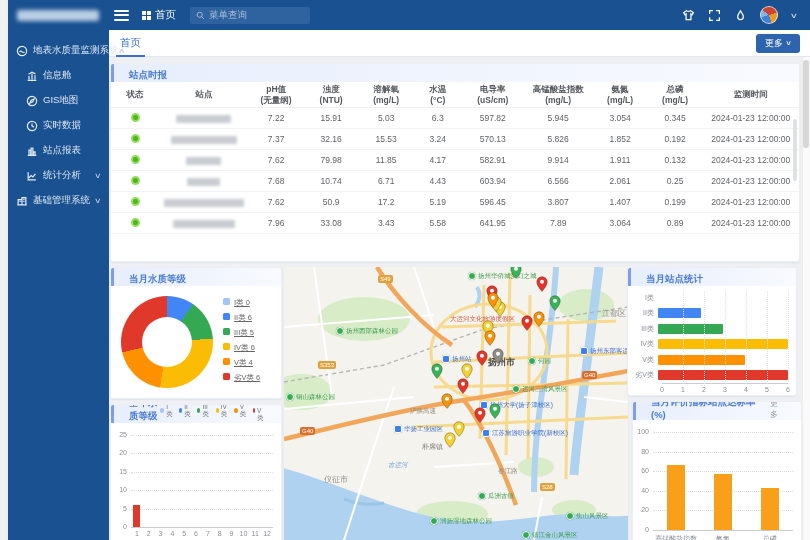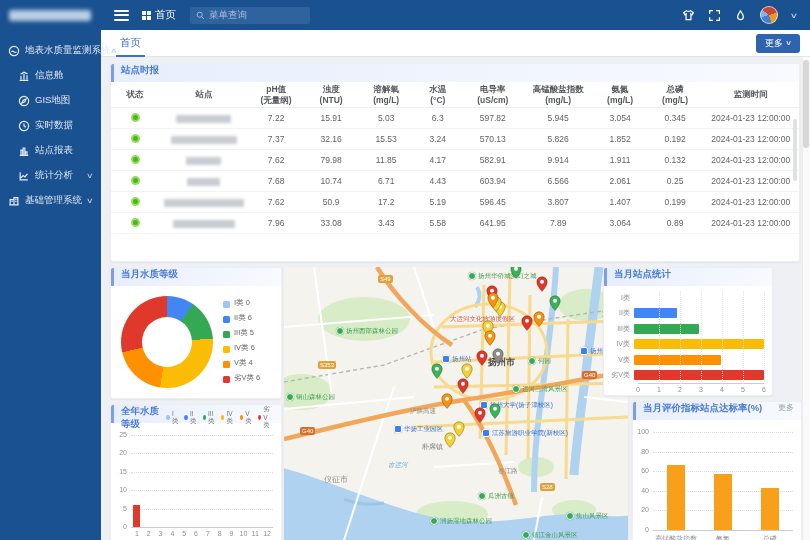--- a/index.html
+++ b/index.html
@@ -1,19 +1,19 @@
 <!DOCTYPE html>
 <html><head>
 <meta charset="utf-8">
 <style>
   html,body{margin:0;padding:0;width:810px;height:540px;overflow:hidden;
     font-family:"Liberation Sans","DejaVu Sans",sans-serif;background:#eef0f4;}
   *{box-sizing:border-box;}
   
-  .sidebar{position:absolute;left:0;top:0;width:101px;height:540px;background:#1a5191;color:#dfe8f4;z-index:5;}
+  .sidebar{position:absolute;left:8px;top:0;width:101px;height:540px;background:#1a5191;color:#dfe8f4;z-index:5;}
   .logo-bar{height:30px;display:flex;align-items:center;padding:0 9px;background:#1a5191;}
   .blur-block{background:rgba(215,228,243,.85);border-radius:2px;filter:blur(2px);}
   .logo-bar .blur-block{width:82px;height:11px;}
   .menu{padding-top:8px;}
   .menu-item{display:flex;align-items:center;height:25px;padding:0 8px;font-size:9.5px;cursor:pointer;white-space:nowrap;}
   .menu-item .mi{width:12px;height:12px;margin-right:5px;flex:0 0 12px;}
   .menu-item.child{padding-left:18px;}
   .menu-item .chev{margin-left:auto;font-size:8px;color:#b9c9de;transform:scale(1.3,.9);}
   .menu-item svg{stroke:#e6edf7;fill:none;stroke-width:1.4;width:12px;height:12px;}
   
@@ -29,34 +29,34 @@
   .avatar{width:18px;height:18px;border-radius:50%;border:1px solid rgba(255,255,255,.7);
     background:conic-gradient(#c43 0 20%,#e92 20% 45%,#3b82d8 45% 70%,#7fb5e8 70% 85%,#c43 85%);filter:blur(.7px);cursor:pointer;}
   .caret{font-size:8px;color:#cdd9ea;transform:scale(1.4,.9);cursor:pointer;}
   
   .tabbar{position:absolute;left:101px;top:30px;right:0;height:27px;background:#fff;border-bottom:1px solid #e3e6ec;display:flex;align-items:center;}
   .tab{margin-left:15px;font-size:10.5px;color:#3a6fd8;padding:6px 4px 5px;border-bottom:2px solid #3a6fd8;cursor:pointer;}
   .more-btn{margin-left:auto;margin-right:10px;background:#2e63ad;color:#fff;font-size:9px;padding:3px 9px;border-radius:3px;display:flex;align-items:center;gap:3px;cursor:pointer;}
   
   .content{position:absolute;left:101px;top:57px;right:0;bottom:0;background:#eef0f4;}
   .panel{position:absolute;background:#fff;border-radius:3px;border:1px solid #eceef3;box-shadow:0 1px 2px rgba(20,40,80,.06);overflow:hidden;}
-  .phead{height:18px;background:linear-gradient(90deg,#e7eefc,#f8faff);border-left:3px solid #7d9ced;color:#4a7bd4;font-size:9.5px;font-weight:bold;display:flex;align-items:flex-start;padding:0 7px;}
+  .phead{height:18px;background:linear-gradient(90deg,#e7eefc,#f8faff);border-left:3px solid #7d9ced;color:#4a7bd4;font-size:9.5px;font-weight:bold;display:flex;align-items:flex-end;padding:0 15px;}
   .phead .more-sm{margin-left:auto;font-weight:normal;font-size:8px;color:#9aa0aa;cursor:pointer;}
   
   table.station{width:100%;border-collapse:collapse;table-layout:fixed;font-size:8.5px;color:#606266;}
   table.station th{font-weight:bold;color:#55585e;padding:2px 1px;line-height:1.25;border-bottom:1px solid #eef0f4;}
   table.station td{text-align:center;height:21px;border-bottom:1px solid #f1f3f6;}
   .dot{display:inline-block;width:9px;height:9px;border-radius:50%;background:#4cb715;border:2px solid #93dd62;}
   .tbl-scroll{position:absolute;right:2px;top:55px;width:4px;height:62px;background:#dfe1e6;border-radius:2px;}
   .st-blur{display:inline-block;height:8px;background:#c9ccd2;border-radius:1px;filter:blur(1.6px);vertical-align:middle;}
   
   .donut-wrap{position:absolute;left:10px;top:28px;width:92px;height:92px;border-radius:50%;}
   .donut-hole{position:absolute;left:21px;top:21px;width:50px;height:50px;border-radius:50%;background:#fff;}
   .dleg{position:absolute;left:112px;top:30px;font-size:7.5px;color:#666;}
-  .dleg .li{display:flex;align-items:flex-end;margin-bottom:5px;gap:4px;cursor:pointer;}
+  .dleg .li{display:flex;align-items:flex-start;margin-bottom:5px;gap:4px;cursor:pointer;text-decoration:underline;}
   .dleg .sw{width:7px;height:7px;border-radius:1.5px;}
   
   .gridline{position:absolute;left:0;right:0;border-top:1px dotted #d9dce1;}
   .axis-lab{position:absolute;font-size:7px;color:#8a8e96;}
   .chart-area{position:absolute;}
   
   .hb-row{position:absolute;left:0;right:0;display:flex;align-items:center;}
   .hb-lab{width:26px;text-align:right;font-size:7px;color:#8a8e96;padding-right:4px;flex:0 0 26px;}
   .hb-track{flex:1;height:10px;position:relative;}
   .hb-bar{position:absolute;left:0;top:0;height:10px;border-radius:1px;}
@@ -585,21 +585,21 @@
             <path d="M6 .8 C3 .8 .8 3 .8 6 c0 4 5.2 9.4 5.2 9.4 S11.2 10 11.2 6 C11.2 3 9 .8 6 .8 Z" fill="#35b558" stroke="rgba(60,40,10,.45)" stroke-width=".8"></path>
             <circle cx="6" cy="5.8" r="2" fill="#fff"></circle>
           </svg></div>
         <div class="pin" style="left:208px;top:81px"><svg width="12" height="16" viewBox="0 0 12 16">
             <path d="M6 .8 C3 .8 .8 3 .8 6 c0 4 5.2 9.4 5.2 9.4 S11.2 10 11.2 6 C11.2 3 9 .8 6 .8 Z" fill="#8c8c8c" stroke="rgba(60,40,10,.45)" stroke-width=".8"></path>
             <circle cx="6" cy="5.8" r="2" fill="#fff"></circle>
           </svg></div>
       </div>
   </section>
 
-  <section class="panel" style="left:502px;top:210px;width:170px;height:129px;">
+  <section class="panel" style="left:526px;top:210px;width:170px;height:129px;">
     <div class="phead">
         <span>当月站点统计</span>
       </div>
     <div class="chart-area" id="hbarChart" style="left:4px;top:22px;right:8px;bottom:14px;">
         <div class="hb-row" style="top:0px;height:15.5px">
           <div class="hb-lab">I类</div>
           <div class="hb-track"></div>
         </div>
         <div class="hb-row" style="top:15.5px;height:15.5px">
           <div class="hb-lab">II类</div>

